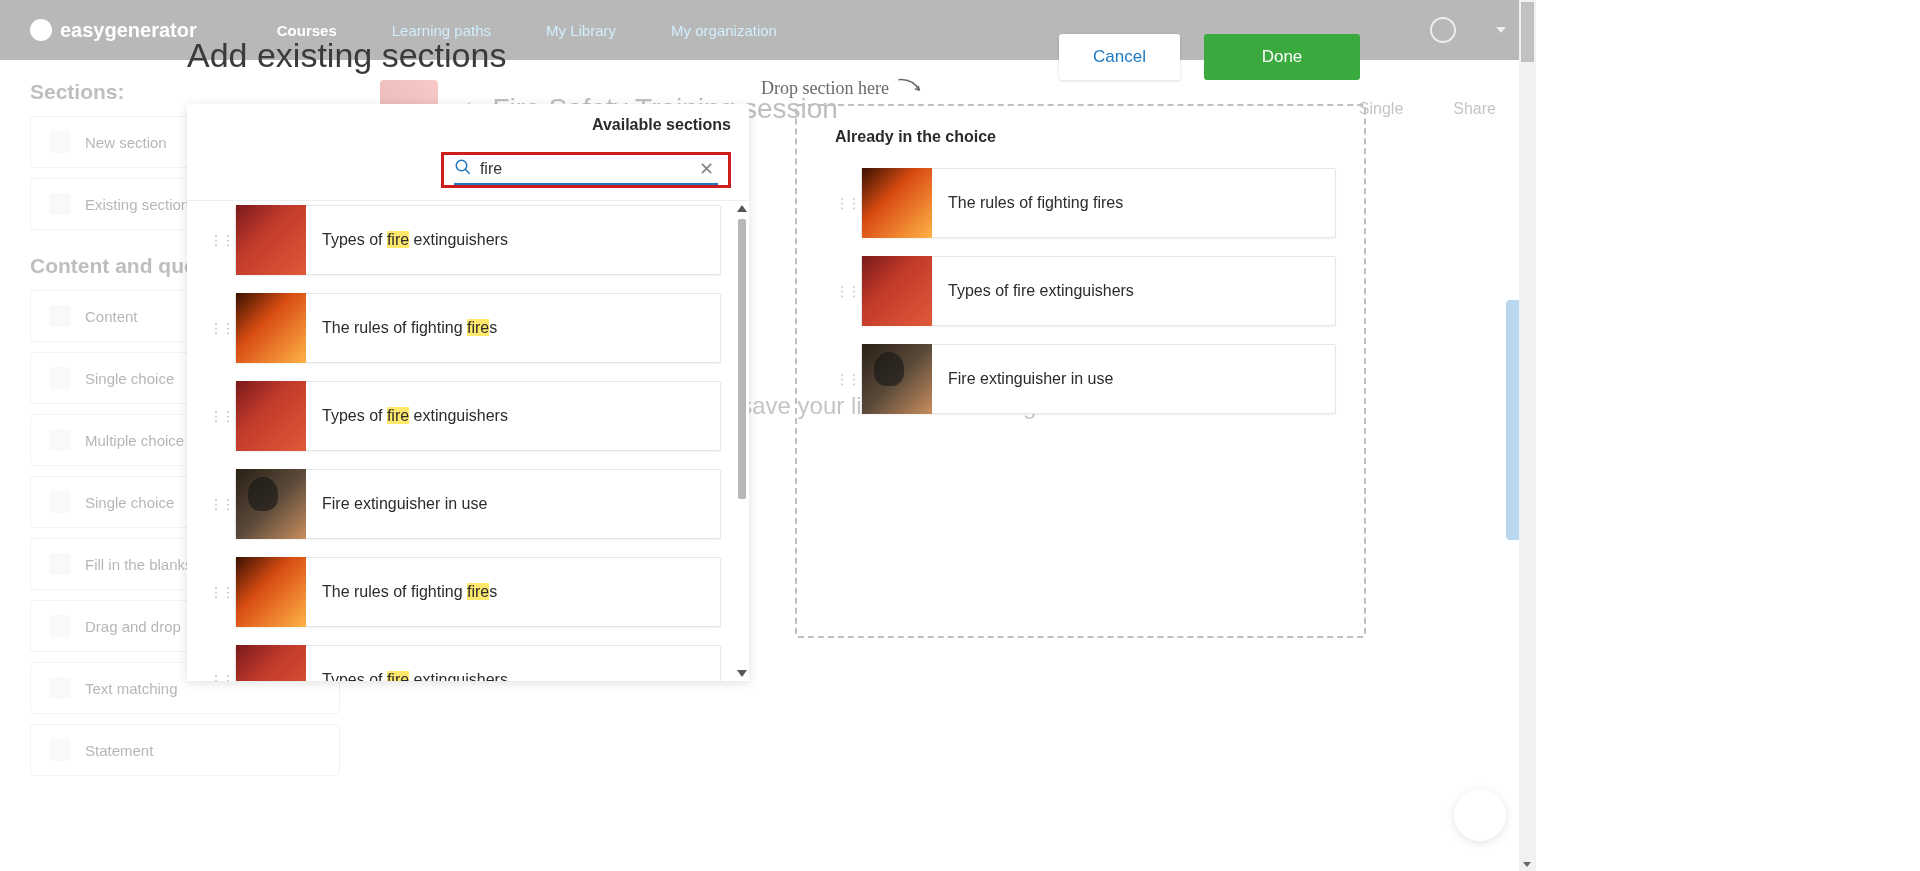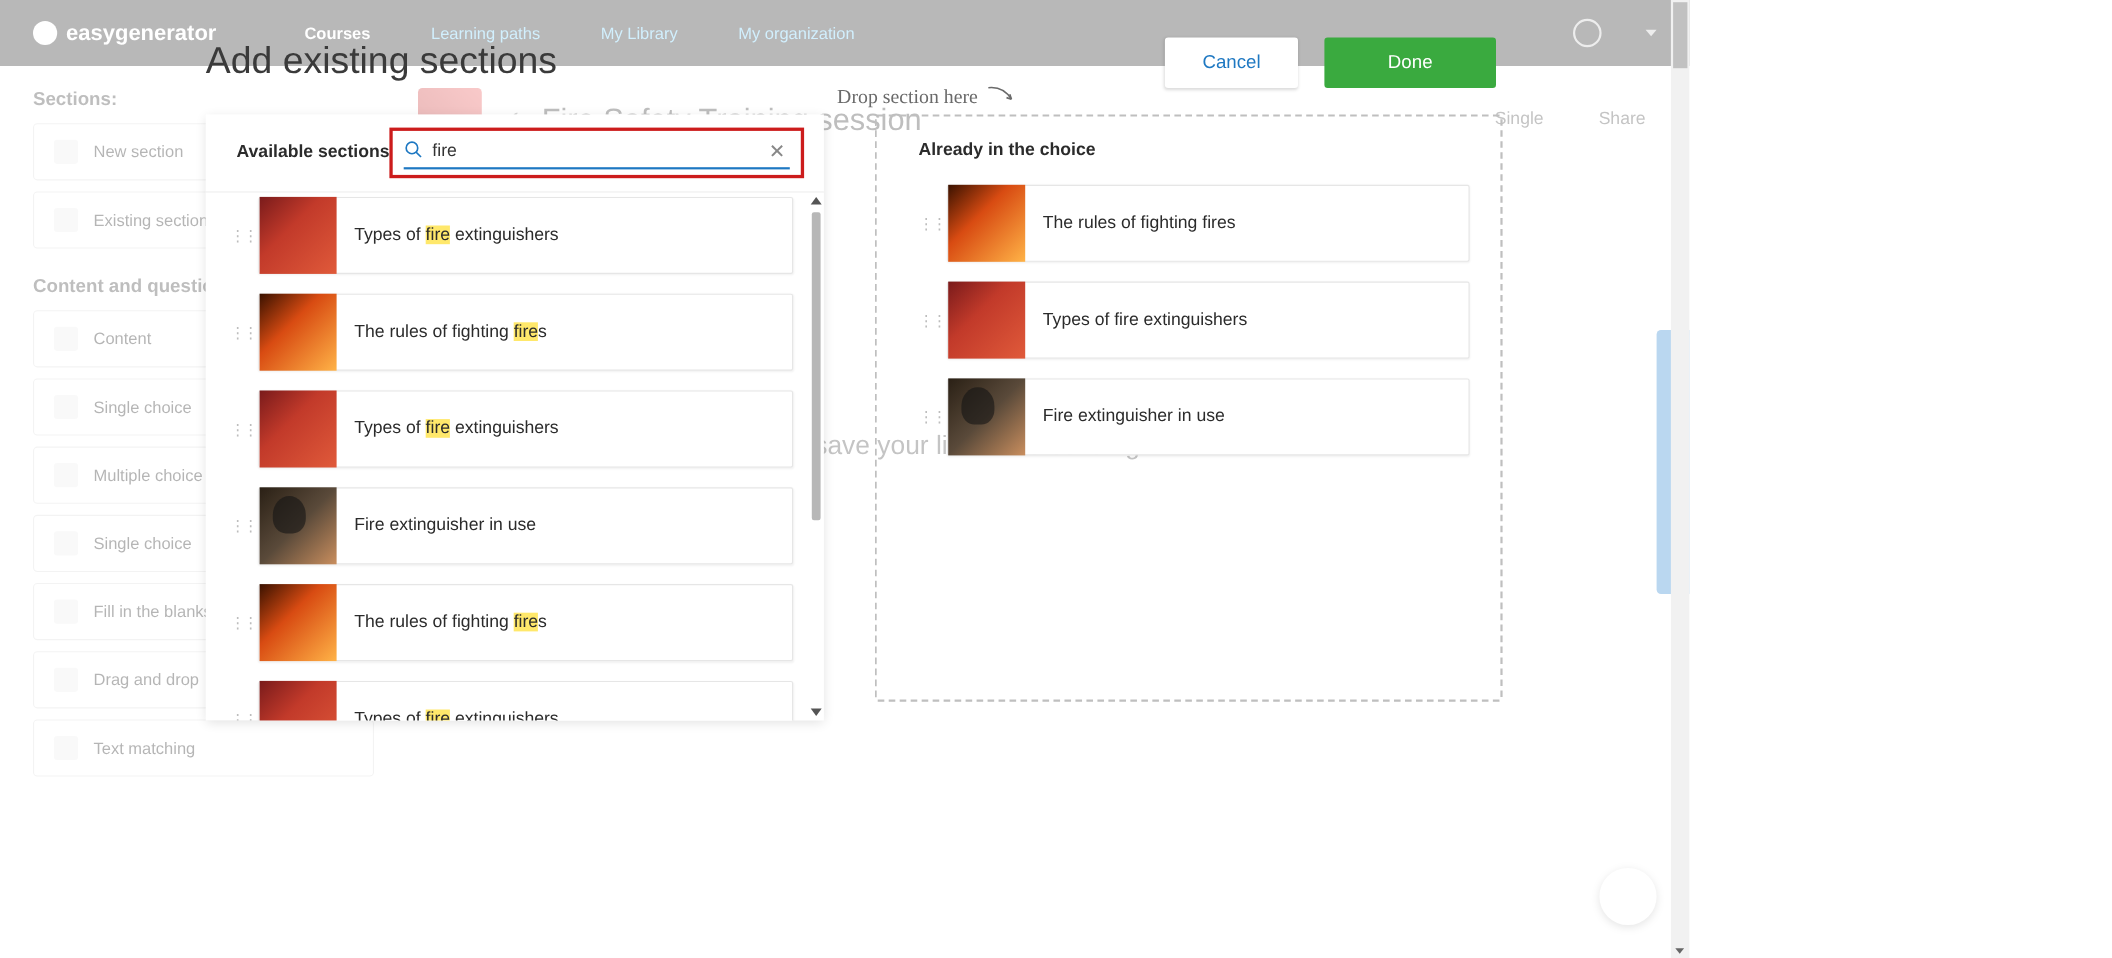--- a/index.html
+++ b/index.html
@@ -30,21 +30,21 @@
   }
   .bg-logo { display:flex; align-items:center; gap:8px; font-size:20px; font-weight:700;}
   .bg-nav { display:flex; gap:55px; margin-left:40px;}
   .bg-nav span { font-size:15px; color:#7dd3fc;}
   .bg-nav .active { color:#fff; font-weight:600;}
   .bg-search { margin-left:auto; width:26px; height:26px; border:2px solid #ccc; border-radius:50%;}
   .bg-caret { width:0;height:0;border-left:5px solid transparent;border-right:5px solid transparent;border-top:6px solid #ccc;}
 
   .bg-body { display:flex; padding: 20px 30px;}
   .bg-left { width: 310px;}
-  .bg-left h4 { font-size:17px; color:#444; font-weight:600; margin-bottom:12px;}
+  .bg-left h4 { font-size:21px; color:#444; font-weight:600; margin-bottom:12px;}
   .sec-btn { border:1px solid #ddd; border-radius:4px; padding:14px 18px; margin-bottom:10px; display:flex; align-items:center; gap:14px; font-size:15px;}
   .sec-btn .ico { width:22px;height:22px;background:#eee;border-radius:3px;}
   .bg-left h4.second { margin-top:24px;}
   .bg-main { flex:1; padding: 0 40px;}
   .bg-title { font-size:28px; color:#444; display:flex; align-items:center; gap:18px;}
   .bg-title .thumb { width:58px;height:58px;background:linear-gradient(45deg,#b33,#e66);border-radius:4px;}
   .bg-title .chk { color:#888;font-size:22px;}
   .bg-heading { margin-top:100px; font-size:32px; color:#444;}
   .bg-para { margin-top:24px; font-size:24px; color:#555;}
   .bg-num { margin-left:-40px; color:#888; font-size:20px;}
@@ -80,23 +80,25 @@
   .modal-cols { display:flex; gap:46px; align-items:flex-start;}
 
   
   .panel-left {
     width: 562px;
     background:#fff;
     box-shadow: 0 2px 10px rgba(0,0,0,.12);
     position: relative;
   }
   .panel-left-head {
-    display:flex; align-items:center;
+    display:flex; align-items:flex-end;
     padding: 12px 18px 12px 28px;
     border-bottom: 1px solid #eee;
+    gap: 18px;
+    flex-direction: column;
   }
   .avail-label { font-size:16px; font-weight:700; color:#2b2b2b; white-space:nowrap;}
   .search-wrap {
     flex:1;
     border: 3px solid #cc1c1c;
     height: 46px;
     display:flex; align-items:center;
     padding: 0 10px;
     position: relative;
   }
@@ -245,20 +247,24 @@
           <span class="ico"></span>
           <span>Fill in the blanks</span>
         </div>
       <div class="sec-btn">
           <span class="ico"></span>
           <span>Drag and drop</span>
         </div>
       <div class="sec-btn">
           <span class="ico"></span>
           <span>Text matching</span>
+        </div>
+      <div class="sec-btn">
+          <span class="ico"></span>
+          <span>Statement</span>
         </div>
     </div>
 
     <div class="bg-main">
       <div class="bg-title">
         <span class="thumb"></span>
         <span class="chk">✓</span>
         <span>Fire Safety Training session</span>
       </div>
       <div style="margin-top:70px;display:flex;gap:20px;">

